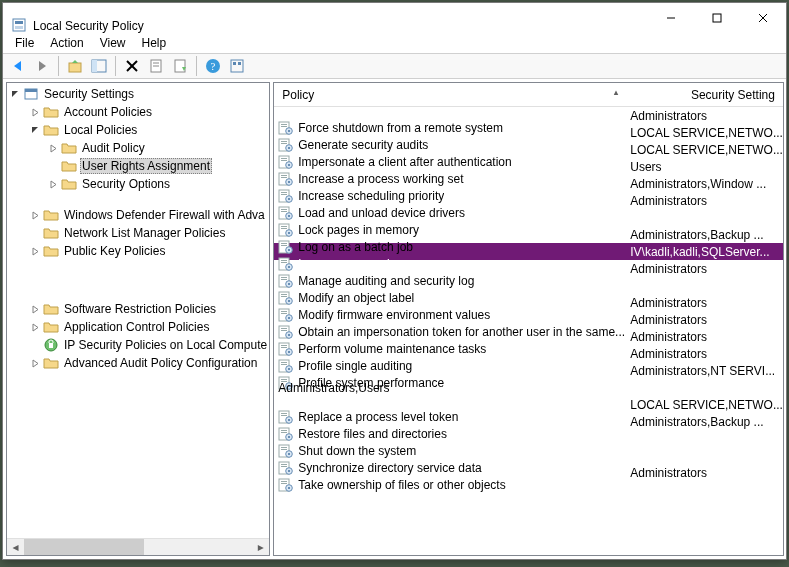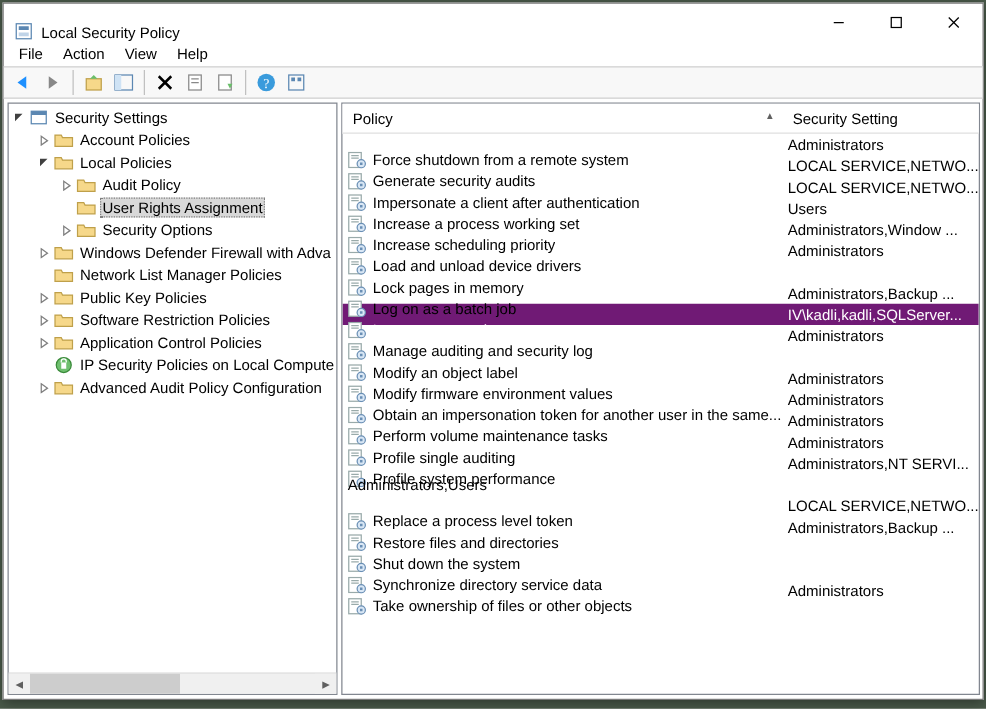--- a/index.html
+++ b/index.html
@@ -114,21 +114,21 @@
     display: flex;
     align-items: center;
     background: #fff;
     border-bottom: 1px solid #e0e0e0;
   }
   .list-header .col {
     padding: 0 8px;
     position: relative;
   }
   .list-header .col.policy { width: 352px; display:flex; align-items:flex-start; }
-  .list-header .col.setting { flex:1; }
+  .list-header .col.setting { flex:1;text-align:right; }
   .list-header .sort { margin-left:auto; color:#606060; font-size:9px; transform: translateY(-1px); }
   .list-body {
     flex: 1;
     overflow-y: scroll;
     overflow-x: hidden;
   }
   .list-row {
     display: flex;
     align-items: center;
     height: 17px;
@@ -321,21 +321,21 @@
                 <path d="M2 1 L7 4.5 L2 8 Z" fill="none" stroke="#808080"></path>
               </svg>
             </span>
             <span class="ic">
               <svg viewBox="0 0 16 16">
                 <path d="M1 4h5l1 2h8v7H1z" fill="#f6d88a" stroke="#bfa04a"></path>
               </svg>
             </span>
             <span class="lbl">Security Options</span>
           </div>
-          <div class="tree-row" style="padding-left: 22px;">
+          <div class="tree-row" style="padding-left: 22px; margin-top: 13px;">
             <span class="exp">
               <svg width="9" height="9">
                 <path d="M2 1 L7 4.5 L2 8 Z" fill="none" stroke="#808080"></path>
               </svg>
             </span>
             <span class="ic">
               <svg viewBox="0 0 16 16">
                 <path d="M1 4h5l1 2h8v7H1z" fill="#f6d88a" stroke="#bfa04a"></path>
               </svg>
             </span>
@@ -356,21 +356,21 @@
                 <path d="M2 1 L7 4.5 L2 8 Z" fill="none" stroke="#808080"></path>
               </svg>
             </span>
             <span class="ic">
               <svg viewBox="0 0 16 16">
                 <path d="M1 4h5l1 2h8v7H1z" fill="#f6d88a" stroke="#bfa04a"></path>
               </svg>
             </span>
             <span class="lbl">Public Key Policies</span>
           </div>
-          <div class="tree-row" style="padding-left: 22px;">
+          <div class="tree-row" style="padding-left: 22px; margin-top: 40px;">
             <span class="exp">
               <svg width="9" height="9">
                 <path d="M2 1 L7 4.5 L2 8 Z" fill="none" stroke="#808080"></path>
               </svg>
             </span>
             <span class="ic">
               <svg viewBox="0 0 16 16">
                 <path d="M1 4h5l1 2h8v7H1z" fill="#f6d88a" stroke="#bfa04a"></path>
               </svg>
             </span>

